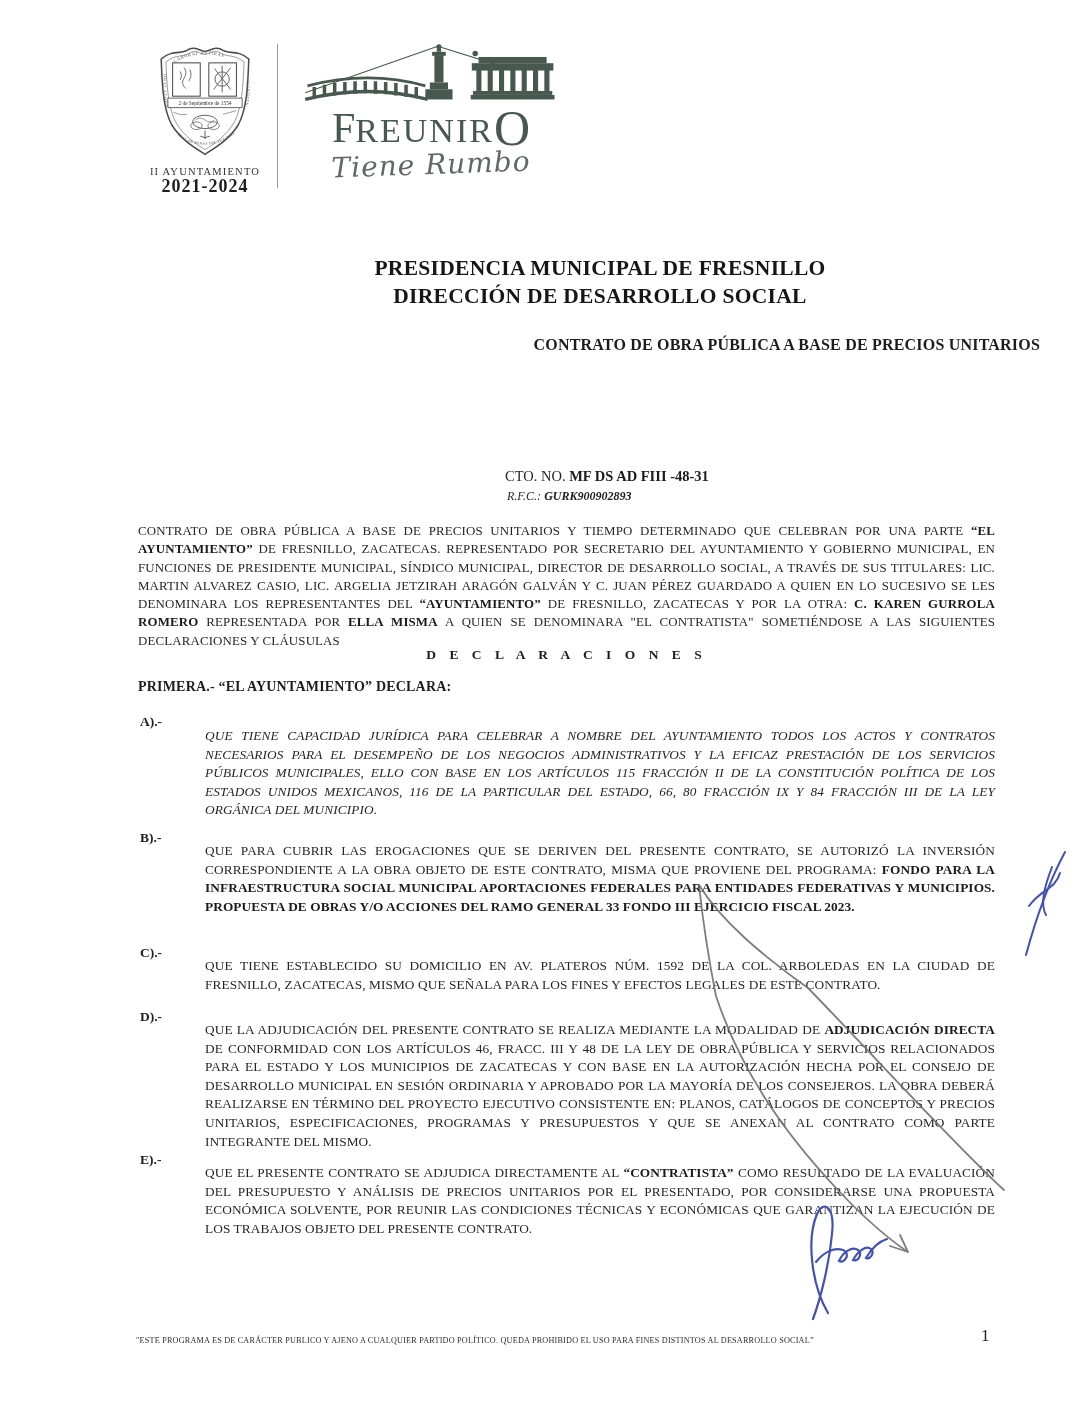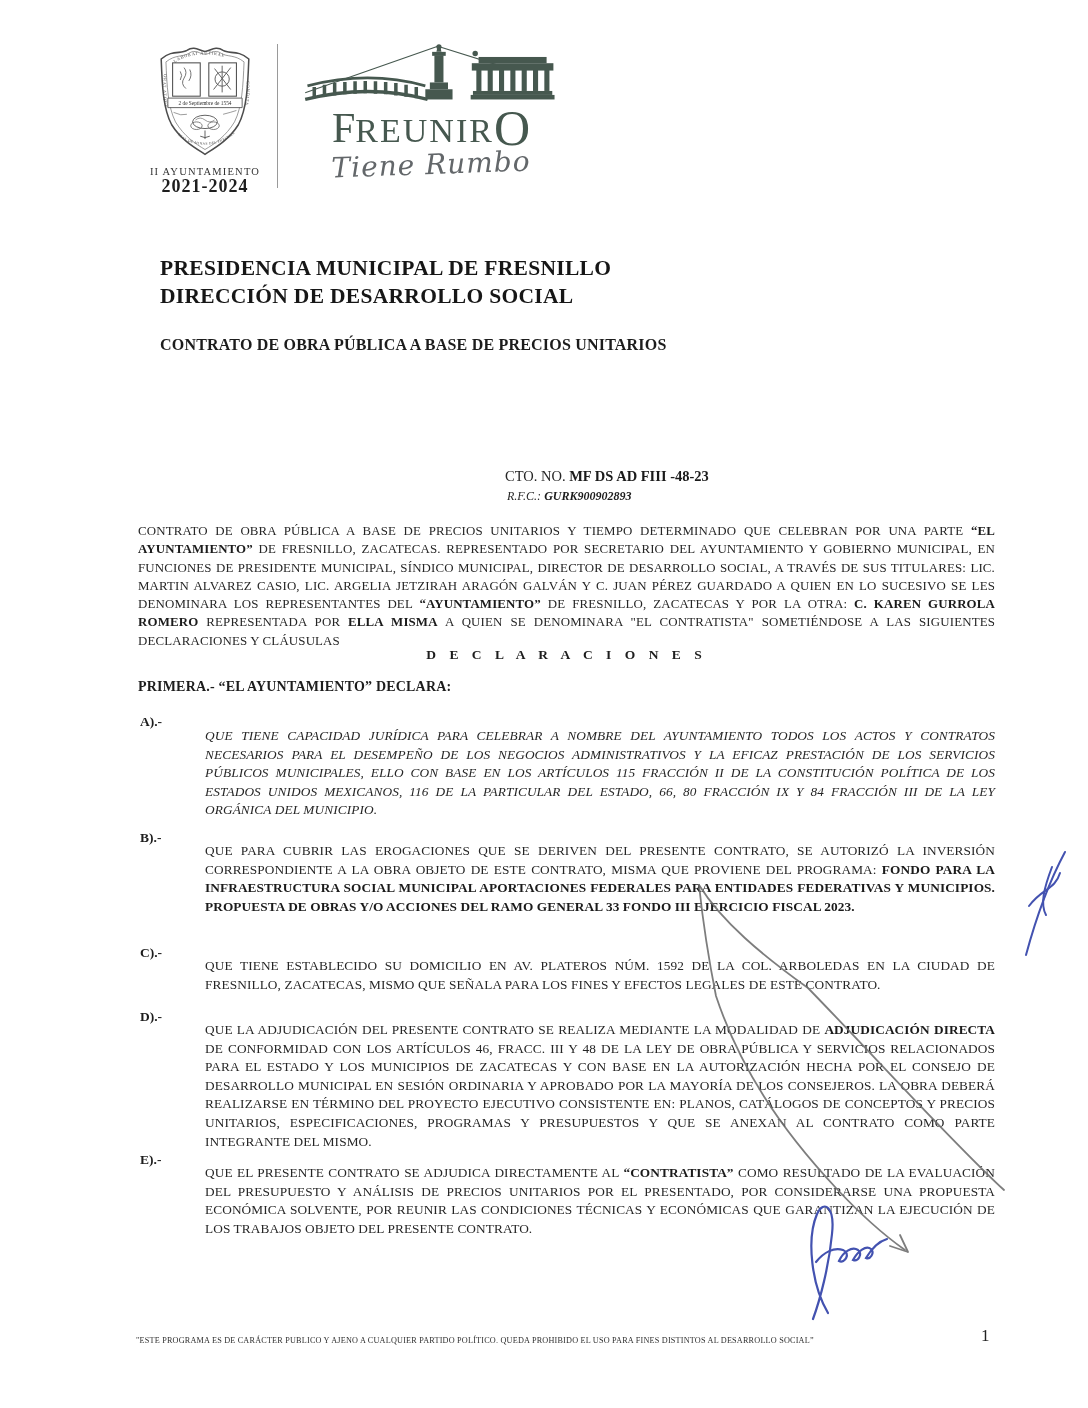--- a/index.html
+++ b/index.html
@@ -15,23 +15,23 @@
   .crest-cap2{font-size:18px;font-weight:bold;letter-spacing:1px;color:#1e1e1e;margin-top:-1px;}
   .logo-divider{left:277px;top:44px;width:1px;height:144px;background:#9a9a9a;}
   .brand-wrap{left:292px;top:36px;width:278px;text-align:center;}
   .wordmark{margin-top:-4px;line-height:1;white-space:nowrap;color:var(--brand_green,#46584f);}
   .wm-f{font-size:42px;}
   .wm-mid{font-size:34px;letter-spacing:2px;}
   .wm-o{font-size:50px;position:relative;top:3px;}
   .tagline{font-family:"DejaVu Serif", serif;font-style:italic;font-size:28px;color:#63676a;
     transform:rotate(-2deg);margin-top:-2px;letter-spacing:1px;}
   
-  .title-box{left:160px;top:254px;width:880px;}
+  .title-box{left:160px;top:254px;width:880px;text-align:center;}
   .title-line{font-size:21.5px;font-weight:bold;color:#161616;line-height:28px;letter-spacing:0.3px;}
-  .subtitle{left:160px;top:336px;width:880px;text-align:left;font-size:16px;font-weight:bold;color:#1c1c1c;letter-spacing:0.2px;}
+  .subtitle{left:160px;top:336px;width:880px;text-align:right;font-size:16px;font-weight:bold;color:#1c1c1c;letter-spacing:0.2px;}
   
   .ramo-box{left:138px;top:400px;width:862px;font-size:14.5px;line-height:22px;color:#242424;}
   .cto-line{left:505px;top:468px;font-size:14.5px;}
   .rfc-line{left:507px;top:489px;font-size:12px;font-style:italic;}
   
   .intro{left:138px;top:522px;width:857px;font-size:12.9px;line-height:18.3px;text-align:justify;letter-spacing:0.15px;}
   .declaraciones{left:138px;top:647px;width:857px;text-align:center;font-size:13.5px;font-weight:bold;letter-spacing:5px;color:#1d1d1d;font-family:Liberation Serif, serif;}
   .primera{left:138px;top:679px;font-size:14px;font-weight:bold;color:#1d1d1d;letter-spacing:0.2px;}
   .clause-label{font-size:13.5px;font-weight:bold;color:#1d1d1d;}
   .clause-body{width:790px;font-size:13.3px;line-height:18.6px;text-align:justify;letter-spacing:0.1px;}
@@ -115,21 +115,21 @@
     <div class="wordmark"><span class="wm-f">F</span><span class="wm-mid">REUNIR</span><span class="wm-o">O</span></div>
     <div class="tagline">Tiene Rumbo</div>
   </div>
 
   <div class="abs title-box">
     <div class="title-line">PRESIDENCIA MUNICIPAL DE FRESNILLO</div>
     <div class="title-line">DIRECCIÓN DE DESARROLLO SOCIAL</div>
   </div>
   <div class="abs subtitle">CONTRATO DE OBRA PÚBLICA A BASE DE PRECIOS UNITARIOS</div>
 
-  <div class="abs cto-line"><span>CTO. NO. </span><span class="b">MF DS AD FIII -48-23</span></div>
+  <div class="abs cto-line"><span>CTO. NO. </span><span class="b">MF DS AD FIII -48-31</span></div>
   <div class="abs rfc-line"><span>R.F.C.: </span><span class="b">GURK900902893</span></div>
 
   <div class="abs intro"><span>CONTRATO DE OBRA PÚBLICA A BASE DE PRECIOS UNITARIOS Y TIEMPO DETERMINADO QUE CELEBRAN POR UNA PARTE </span><span class="b">“EL AYUNTAMIENTO”</span><span> DE FRESNILLO, ZACATECAS. REPRESENTADO POR SECRETARIO DEL AYUNTAMIENTO Y GOBIERNO MUNICIPAL,  EN FUNCIONES DE PRESIDENTE MUNICIPAL, SÍNDICO MUNICIPAL, DIRECTOR DE DESARROLLO SOCIAL, A TRAVÉS DE SUS TITULARES: LIC. MARTIN ALVAREZ CASIO, LIC. ARGELIA JETZIRAH ARAGÓN GALVÁN Y C. JUAN PÉREZ GUARDADO A QUIEN EN LO SUCESIVO SE LES DENOMINARA LOS REPRESENTANTES DEL </span><span class="b">“AYUNTAMIENTO”</span><span> DE FRESNILLO, ZACATECAS Y POR LA OTRA: </span><span class="b">C. KAREN GURROLA ROMERO</span><span>  REPRESENTADA POR </span><span class="b">ELLA MISMA</span><span> A  QUIEN SE DENOMINARA "EL CONTRATISTA" SOMETIÉNDOSE A LAS  SIGUIENTES DECLARACIONES Y CLÁUSULAS</span></div>
 
   <div class="abs declaraciones">D E C L A R A C I O N E S</div>
   <div class="abs primera">PRIMERA.- “EL AYUNTAMIENTO” DECLARA:</div>
 
   <div class="abs clause-label lblA">A).-</div>
   <div class="abs clause-body bodyA"><span>QUE TIENE CAPACIDAD JURÍDICA PARA CELEBRAR A NOMBRE DEL AYUNTAMIENTO TODOS LOS ACTOS Y CONTRATOS NECESARIOS PARA EL DESEMPEÑO DE LOS NEGOCIOS ADMINISTRATIVOS Y LA EFICAZ PRESTACIÓN DE LOS SERVICIOS PÚBLICOS MUNICIPALES, ELLO CON BASE EN LOS ARTÍCULOS 115 FRACCIÓN II DE LA CONSTITUCIÓN POLÍTICA DE LOS ESTADOS UNIDOS MEXICANOS, 116 DE LA PARTICULAR DEL ESTADO, 66, 80 FRACCIÓN IX Y 84 FRACCIÓN III DE LA LEY ORGÁNICA DEL MUNICIPIO.</span></div>
 

